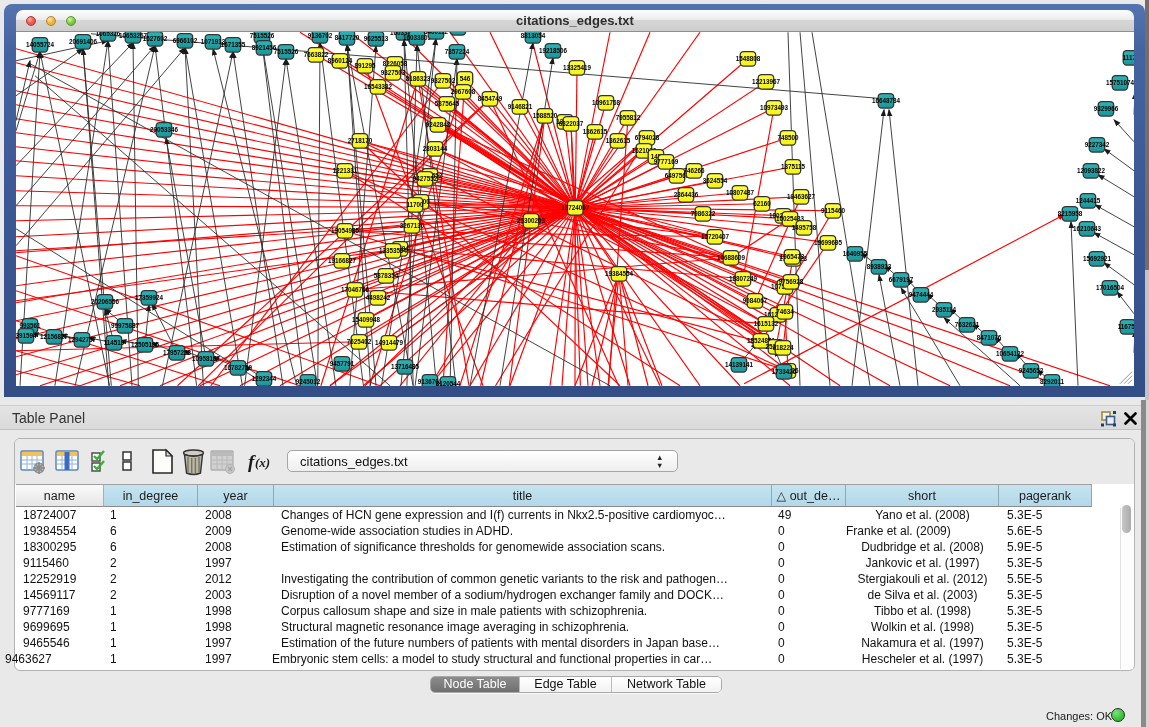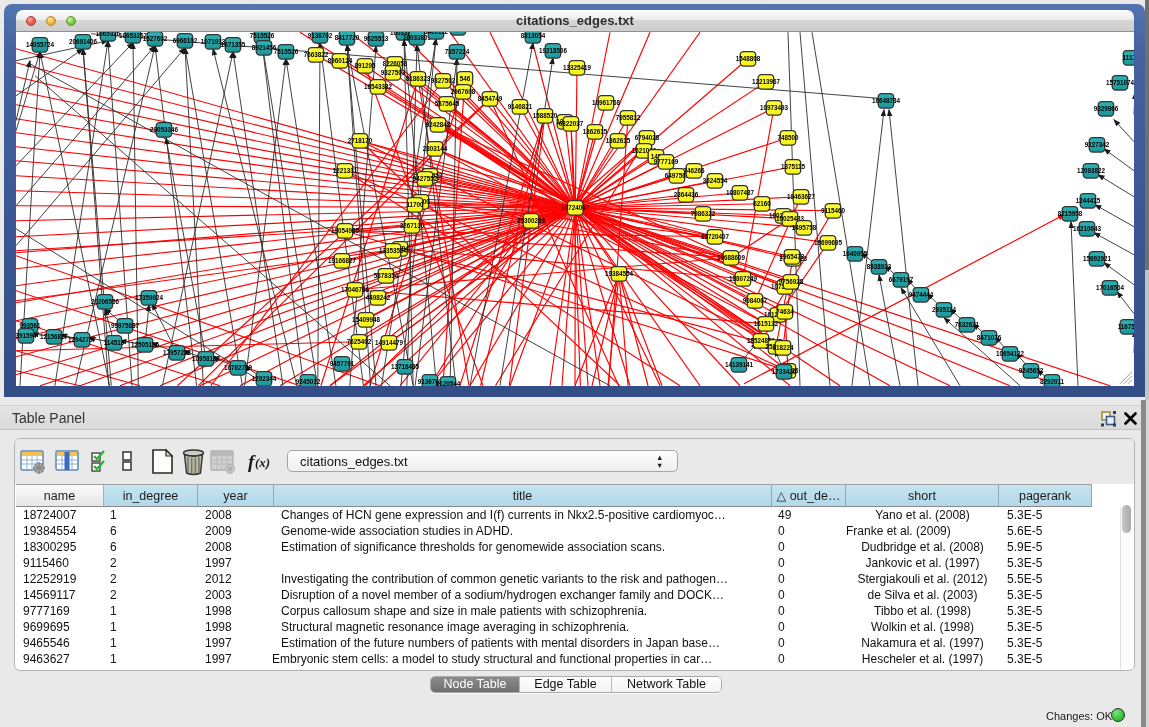--- a/index.html
+++ b/index.html
@@ -1087,21 +1087,21 @@
 <div class="row" style="top:636.3px">
 <span style="left:23px">9465546</span>
     <span style="left:110px">1</span>
     <span style="left:205px">1997</span>
 <span style="left:281px">Estimation of the future numbers of patients with mental disorders in Japan base…</span>
     <span style="left:778px">0</span>
 <span style="left:846px;width:153px;text-align:center">Nakamura et al. (1997)</span>
     <span style="left:1007px">5.3E-5</span>
   </div>
 <div class="row" style="top:652.4px">
-<span style="left:23px">9463627</span>
+<span style="left:5px">9463627</span>
     <span style="left:110px">1</span>
     <span style="left:205px">1997</span>
 <span style="left:272px">Embryonic stem cells: a model to study structural and functional properties in car…</span>
     <span style="left:778px">0</span>
 <span style="left:846px;width:153px;text-align:center">Hescheler et al. (1997)</span>
     <span style="left:1007px">5.3E-5</span>
   </div>
 
 <div class="abs" style="left:1120px;top:508px;width:13px;height:161px;background:#fcfcfc;border-left:1px solid #e0e0e0"></div>
 <div class="abs" style="left:1122px;top:505px;width:9px;height:28px;background:linear-gradient(90deg,#c6c6c6,#ababab);border-radius:5px"></div>

